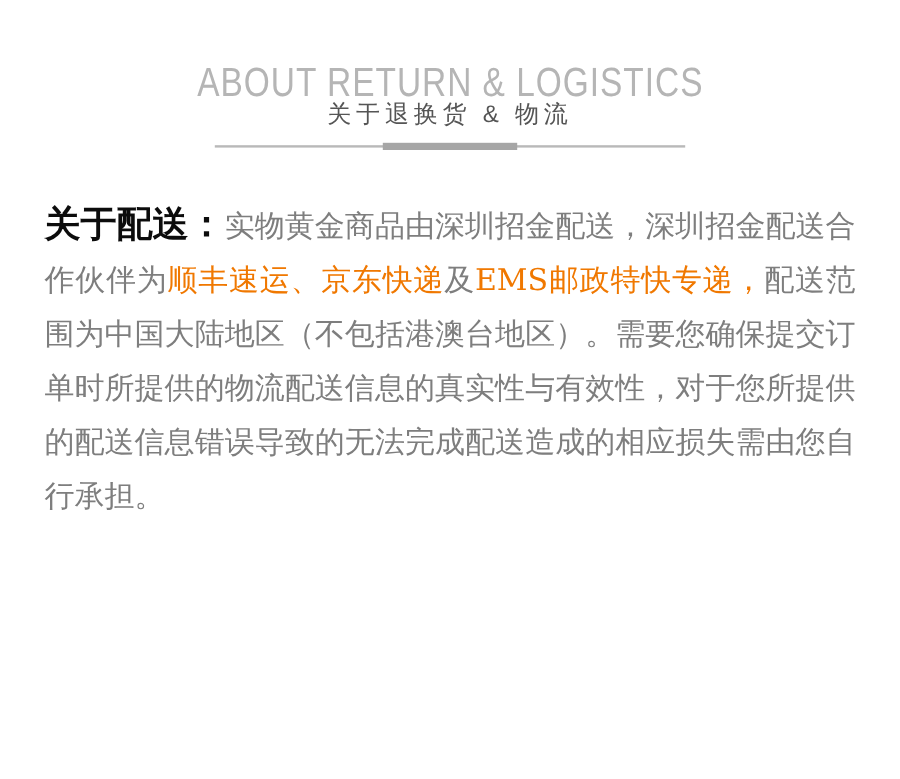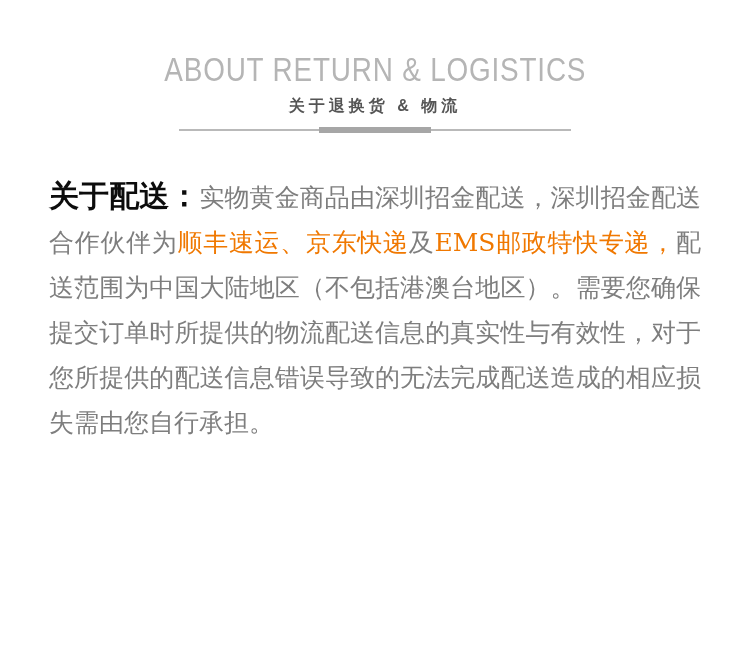--- a/index.html
+++ b/index.html
@@ -29,24 +29,23 @@
     font-size: 34px;
     font-weight: 400;
     color: #b5b5b5;
     letter-spacing: 1px;
     transform: scaleX(0.82);
     transform-origin: center;
     white-space: nowrap;
     line-height: 1;
   }
   .title-zh {
-    margin-top: 12px;
     font-family: "Liberation Sans", sans-serif;
-    font-size: 16px;
-    font-weight: 700;
+    font-size: 20px;
+    font-weight: 400;
     color: #555555;
     letter-spacing: 4px;
     line-height: 1;
   }
   .divider {
     position: relative;
     width: 392px;
     height: 6px;
     margin: 13px auto 0 auto;
   }
@@ -70,21 +69,21 @@
   
   .content {
     padding: 0 37px;
   }
   .para {
     font-family: "DejaVu Serif", "Liberation Serif", serif;
     font-size: 25px;
     line-height: 45px;
     color: #7e7e7e;
     text-align: justify;
-    margin: 12px;
+    margin: 0;
   }
   .para-delivery { margin-top: 40px; }
   .para-returns  { margin-top: 56px; }
   .lead {
     font-size: 30px;
     font-weight: bold;
     color: #0c0c0c;
   }
   .orange {
     color: #f07800;

